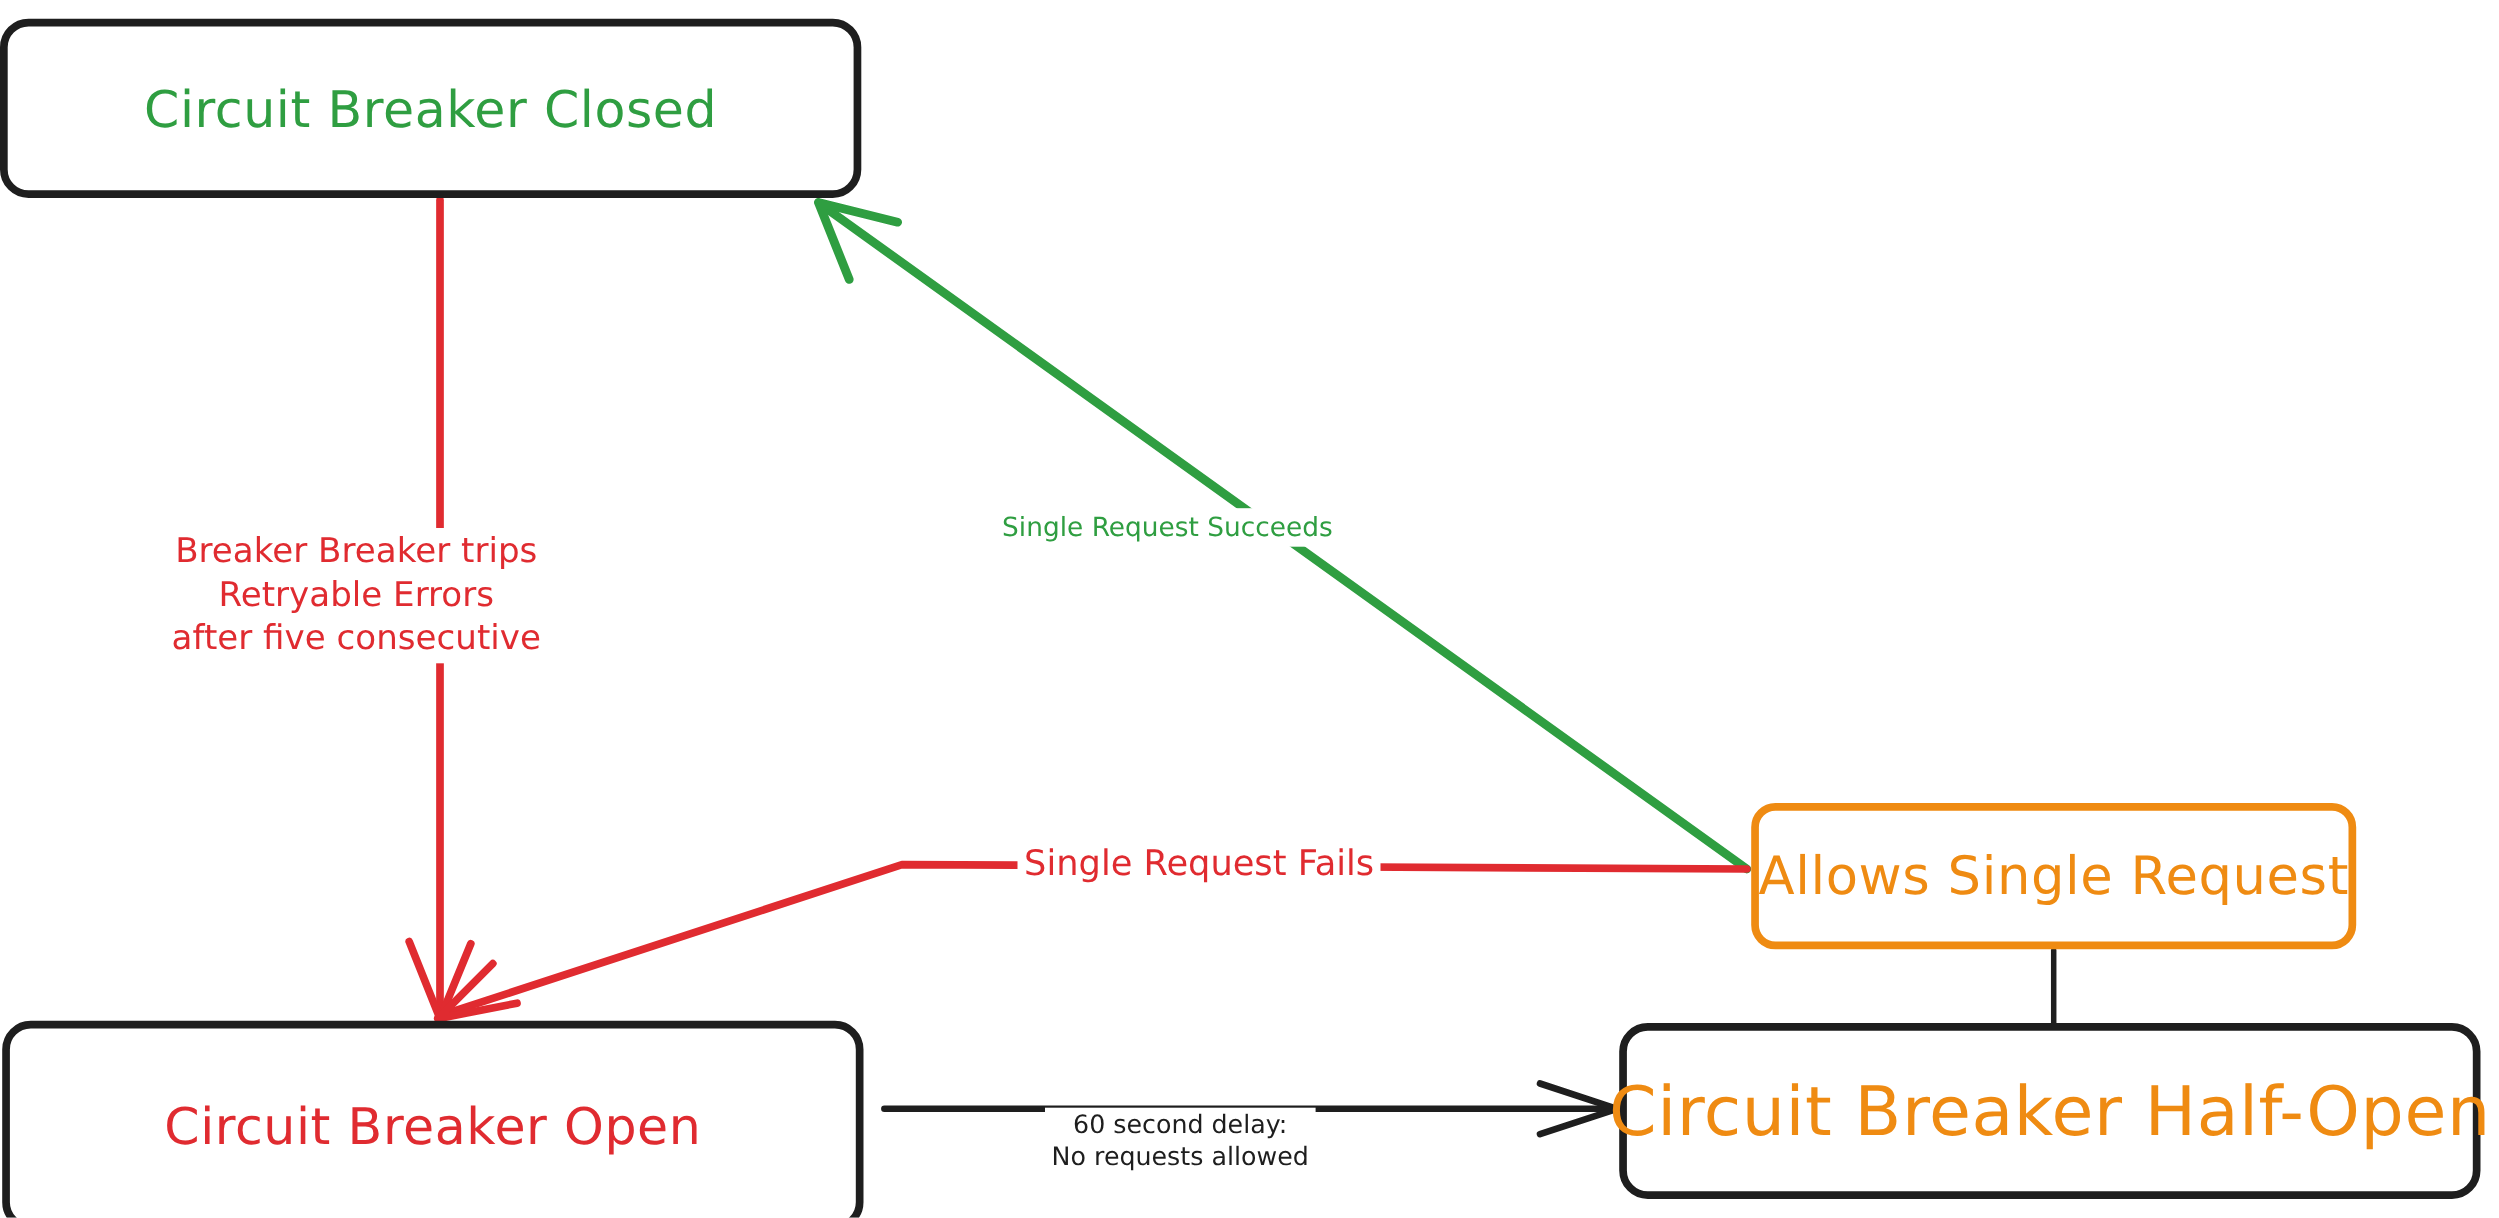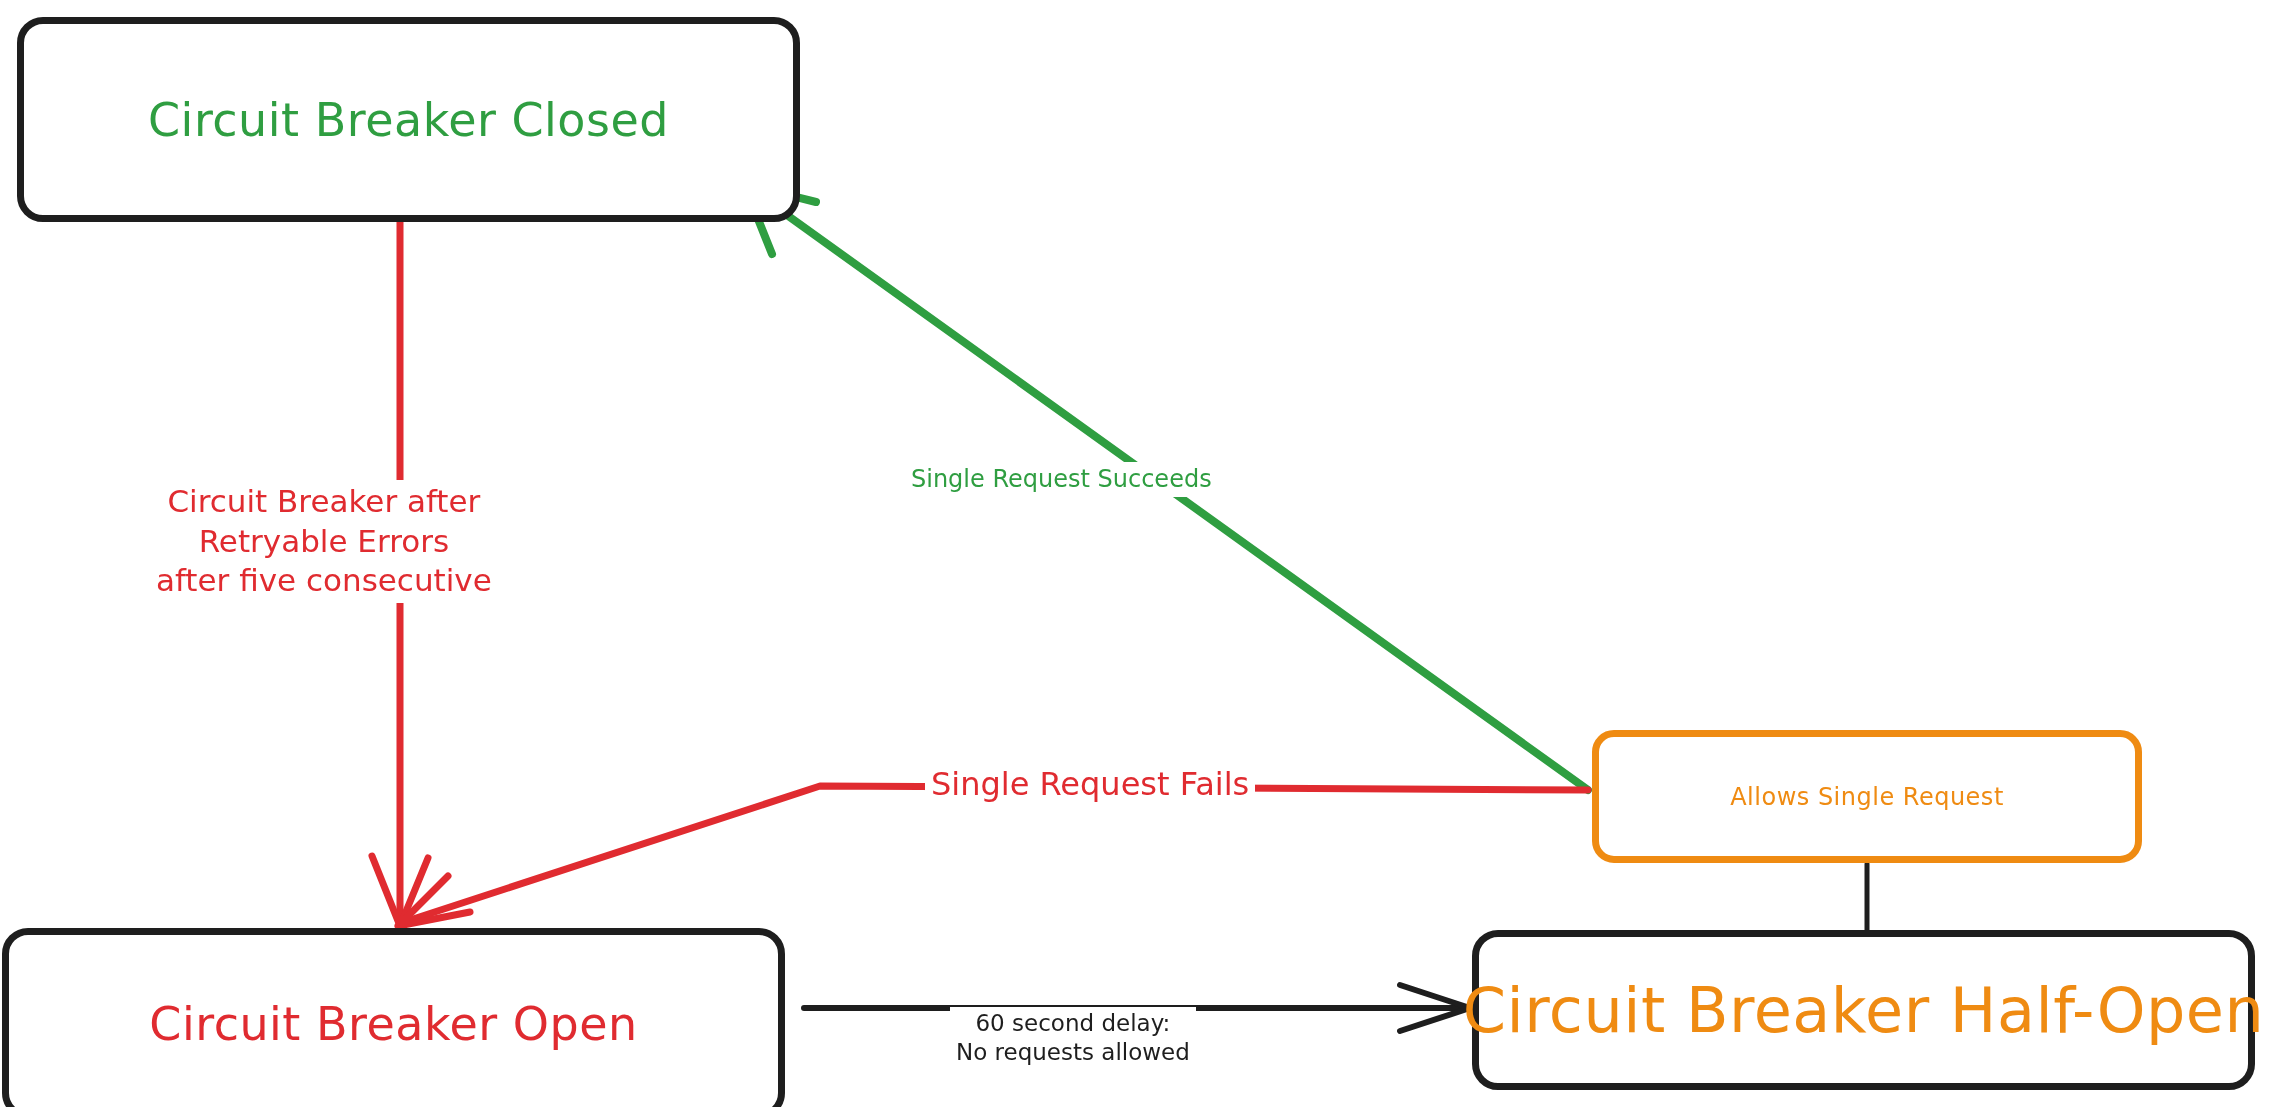--- a/index.html
+++ b/index.html
@@ -45,28 +45,28 @@
     font-family: "DejaVu Sans", sans-serif;
     font-weight: 400;
     letter-spacing: 0.5px;
     white-space: nowrap;
     text-align: center;
   }
   .lbl-green  { color: #2f9e41; }
   .lbl-red    { color: #e02b30; }
   .lbl-orange { color: #ef8b12; }
 
-  #node-closed    { left: 17px;   top: 17px;   width: 783px; height: 205px; }
+  #node-closed    { left: 0;   top: 17px;   width: 783px; height: 163px; }
   #node-open      { left: 2px;   top: 928px;  width: 783px; height: 191px; }
   #node-allows    { left: 1592px; top: 730px;  width: 550px; height: 133px; }
   #node-halfopen  { left: 1472px; top: 930px;  width: 783px; height: 160px; }
 
   #node-closed   .node-label { font-size: 46px; }
   #node-open     .node-label { font-size: 46px; }
-  #node-allows   .node-label { font-size: 24px; }
+  #node-allows   .node-label { font-size: 48px; }
   #node-halfopen .node-label { font-size: 62px; }
 
   .edge-label {
     position: absolute;
     z-index: 6;
     background: #ffffff;
     font-family: "DejaVu Sans", sans-serif;
     text-align: center;
     line-height: 1.28;
     white-space: nowrap;
@@ -140,21 +140,21 @@
 
   <div class="node node-orange" id="node-allows">
     <span class="node-label lbl-orange">Allows Single Request</span>
   </div>
 
   <div class="node node-black" id="node-halfopen">
     <span class="node-label lbl-orange">Circuit Breaker Half-Open</span>
   </div>
 
   <div class="edge-label" id="edge-label-trip">
-    <div>Circuit Breaker after</div>
+    <div>Breaker Breaker trips</div>
     <div>Retryable Errors</div>
     <div>after five consecutive</div>
   </div>
 
   <div class="edge-label" id="edge-label-succeeds">
     <div>Single Request Succeeds</div>
   </div>
 
   <div class="edge-label" id="edge-label-fails">
     <div>Single Request Fails</div>

